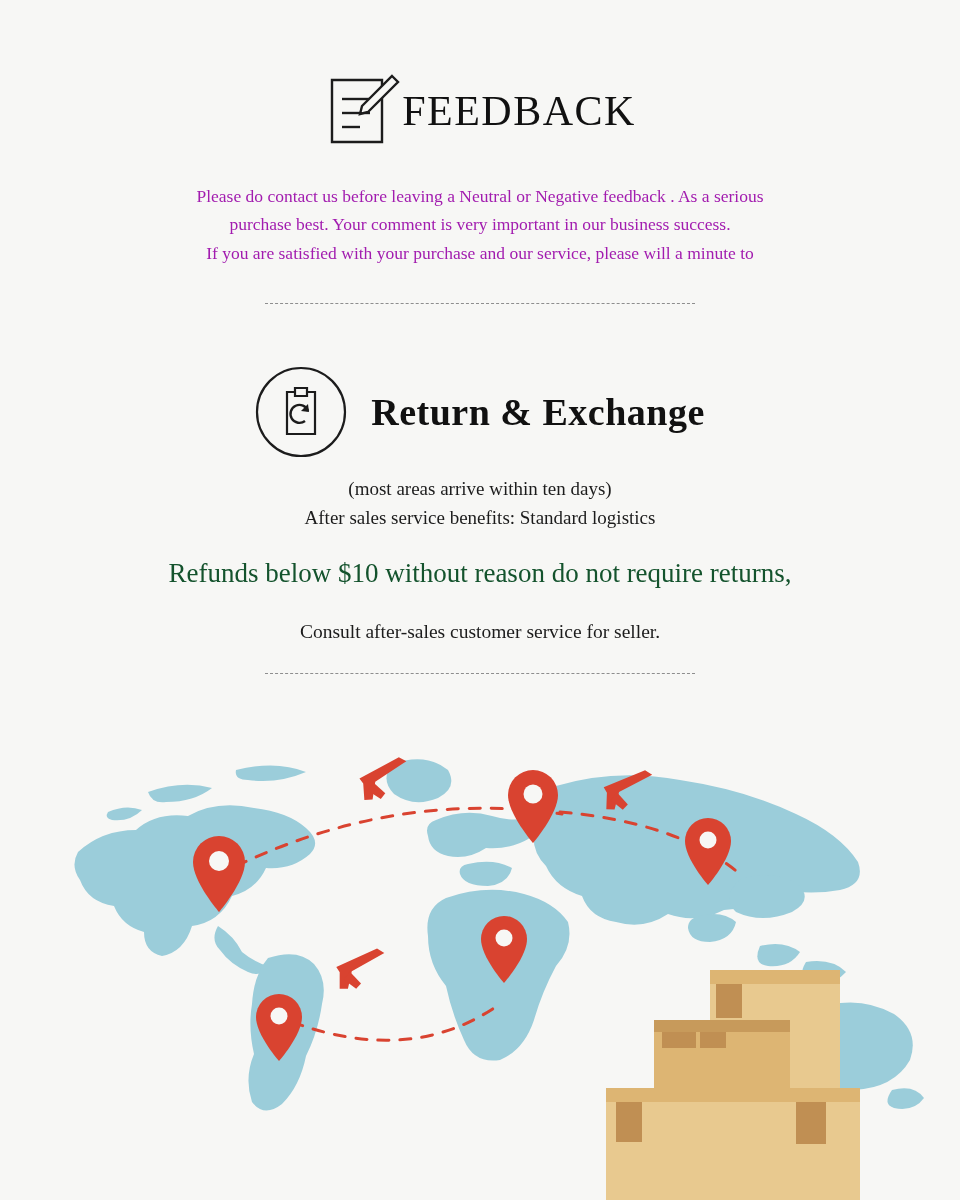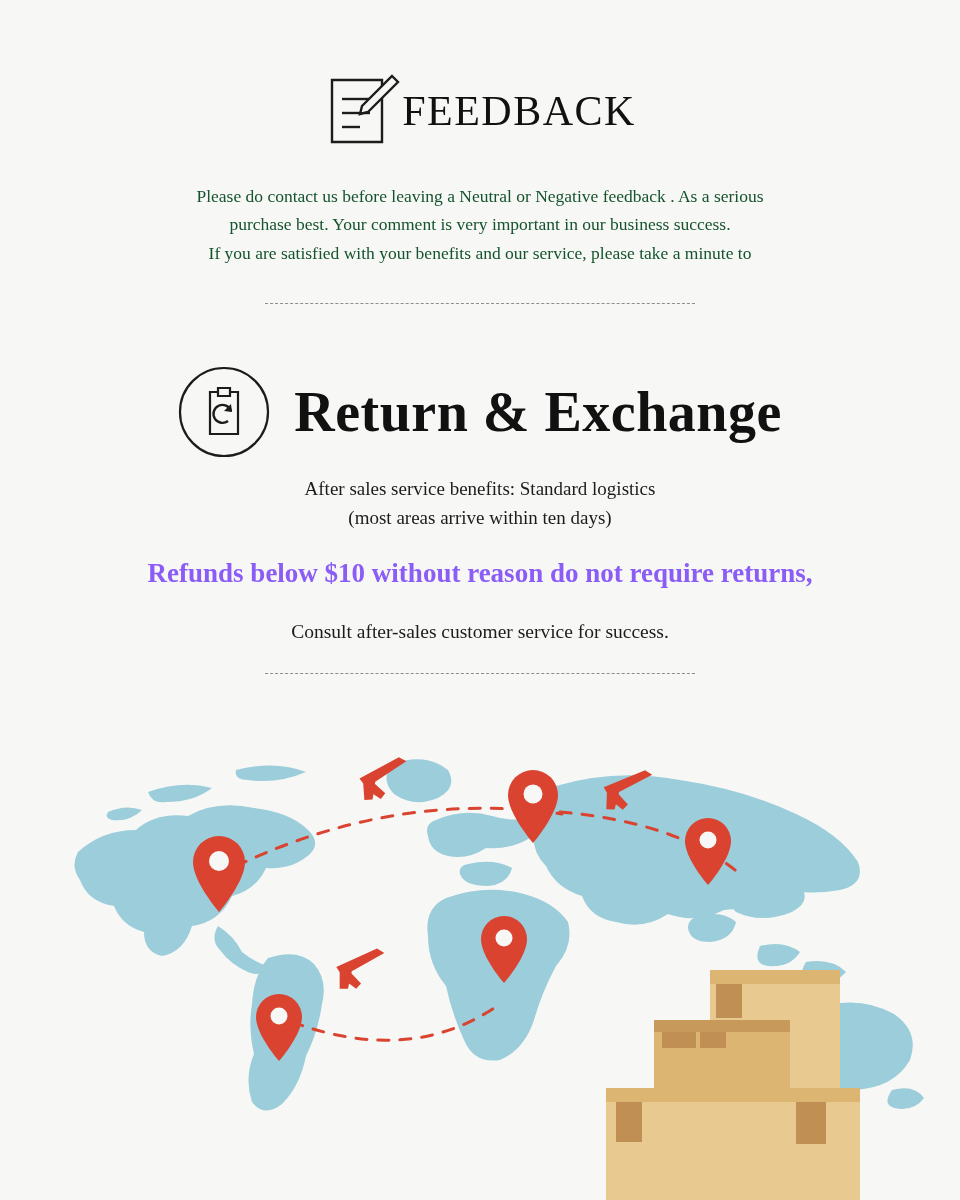--- a/index.html
+++ b/index.html
@@ -42,21 +42,21 @@
   }
 
   .feedback-body {
     margin-top: 32px;
     text-align: center;
     line-height: 1.62;
   }
   .feedback-body p {
     margin: 0;
     font-size: 17.5px;
-    color: #14532d;
+    color: #a21caf;
   }
   .feedback-note {
     margin-top: 8px !important;
     font-size: 26px !important;
     color: #111;
   }
 
   .divider {
     width: 430px;
     margin: 36px auto 0;
@@ -71,40 +71,39 @@
     align-items: center;
     justify-content: center;
     gap: 24px;
     margin-top: 62px;
   }
   .return-icon {
     width: 92px;
     height: 92px;
   }
   .return-title {
-    font-size: 56px;
+    font-size: 38px;
     font-weight: 700;
     letter-spacing: 0.5px;
     color: #111;
   }
 
   .return-body {
     text-align: center;
     margin-top: 16px;
     line-height: 1.55;
   }
   .return-body p {
     margin: 0;
     font-size: 19px;
   }
   .return-strong {
     font-size: 27px !important;
     margin-top: 20px !important;
-    color: #8b5cf6;
-    font-weight: bold;
+    color: #14532d;
   }
   .return-consult {
     font-size: 19.5px !important;
     margin-top: 22px !important;
   }
   .divider-2 {
     margin-top: 26px;
   }
 
   
@@ -136,43 +135,43 @@
         <line x1="18" y1="55" x2="36" y2="55" stroke="#1c1c1c" stroke-width="2.4"></line>
         <path d="M68 4 L74 10 L44 40 L36 42 L38 34 Z" stroke="#1c1c1c" stroke-width="2.4" fill="#f7f7f5"></path>
       </svg>
     </span>
     <span class="feedback-title">FEEDBACK</span>
   </div>
 
   <div class="feedback-body">
     <p>Please do contact us before leaving a Neutral or Negative feedback . As a serious</p>
     <p>purchase best. Your comment is very important in our business success.</p>
-    <p>If you are satisfied with your benefits and our service, please take a minute to</p>
+    <p>If you are satisfied with your purchase and our service, please will a minute to</p>
   </div>
 
   <hr class="divider">
 
   <div class="return-header">
     <span class="return-icon">
       <svg width="92" height="92" viewBox="0 0 92 92" fill="none">
         <circle cx="46" cy="46" r="44" stroke="#1c1c1c" stroke-width="2.2" fill="none"></circle>
         <path d="M32 26 H60 V68 H32 Z" stroke="#1c1c1c" stroke-width="2.2" fill="none"></path>
         <path d="M40 22 H52 V30 H40 Z" stroke="#1c1c1c" stroke-width="2.2" fill="#f7f7f5"></path>
         <path d="M53 45 a9 9 0 1 0 -3 10" stroke="#1c1c1c" stroke-width="2.4" fill="none"></path>
         <path d="M53 38 L54 46 L46 45 Z" fill="#1c1c1c"></path>
       </svg>
     </span>
     <span class="return-title">Return &amp; Exchange</span>
   </div>
 
   <div class="return-body">
+    <p>(most areas arrive within ten days)</p>
     <p>After sales service benefits: Standard logistics</p>
-    <p>(most areas arrive within ten days)</p>
     <p class="return-strong">Refunds below $10 without reason do not require returns,</p>
-    <p class="return-consult">Consult after-sales customer service for success.</p>
+    <p class="return-consult">Consult after-sales customer service for seller.</p>
   </div>
 
   <hr class="divider divider-2">
 
   <div class="map-wrap">
     <svg class="map-svg" width="960" height="460" viewBox="0 0 960 460" fill="none">
 
       <g fill="#9bcdda">
 
         <path d="M78 112 q24-22 58-22 q20-18 52-14 q28-16 66-8 q34 4 52 20 q16 14 4 26 q-18 16-44 14 q-10 22-34 28 q-12 26-40 30 q-8 26-30 30 q-18-4-18-24 q-22-6-30-26 q-26-4-34-26 q-10-14-2-28Z"></path>

